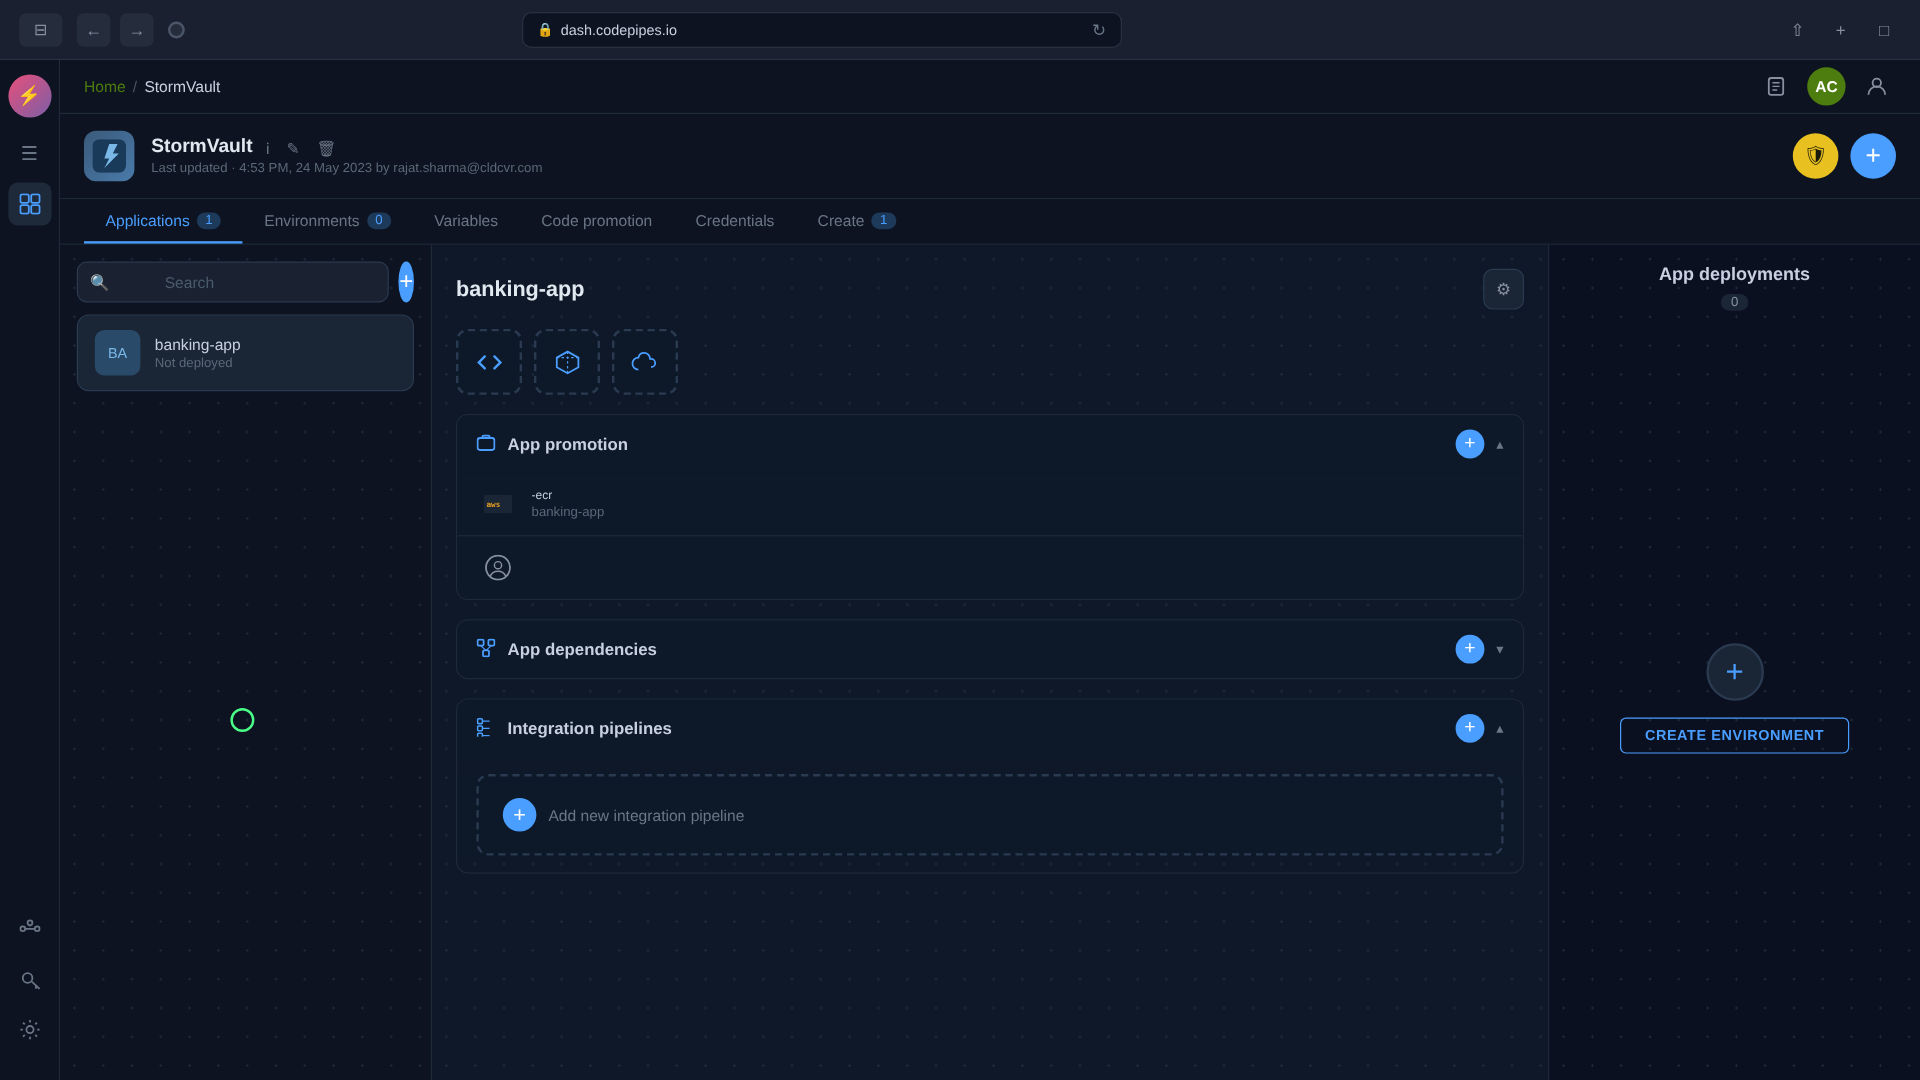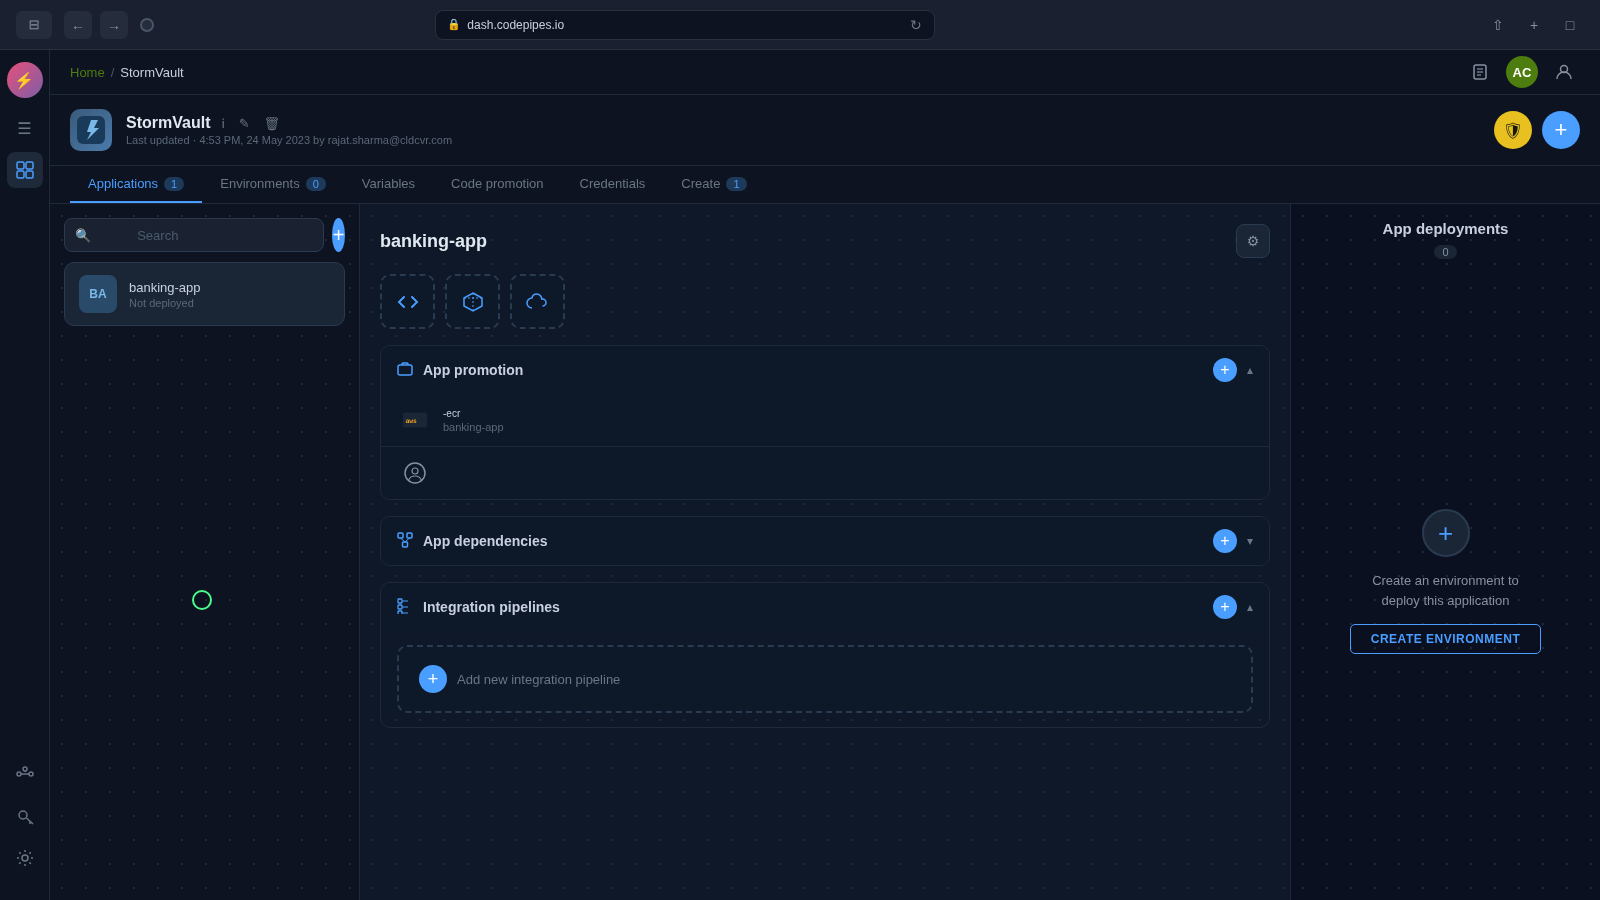--- a/index.html
+++ b/index.html
@@ -351,21 +351,21 @@
       align-items: center;
       gap: 12px;
     }
     .app-avatar {
       width: 38px; height: 38px;
       border-radius: 8px;
       background: #2a4a6a;
       display: flex; align-items: center; justify-content: center;
       color: #7ab8e8;
       font-size: 12px;
-      font-weight: bold;
+      font-weight: normal;
     }
     .app-item-info .app-item-name {
       color: #c8d0e0;
       font-weight: 500;
     }
     .app-item-info .app-item-status {
       color: #5a6878;
       font-size: 11px;
       margin-top: 2px;
     }
@@ -852,21 +852,20 @@
 
       </div>
 
       <div class="deployments-panel">
         <div class="deployments-header">
           <span class="deployments-title">App deployments</span>
           <span class="deployments-badge">0</span>
         </div>
         <div class="create-env-area">
           <button class="create-env-btn">+</button>
-          <p class="create-env-text">Create an environment to deploy this application</p>
           <button class="create-env-action-btn">CREATE ENVIRONMENT</button>
         </div>
       </div>
 
     </div>
   </div>
 </div>
 
 <div class="cursor-indicator"></div>
 

